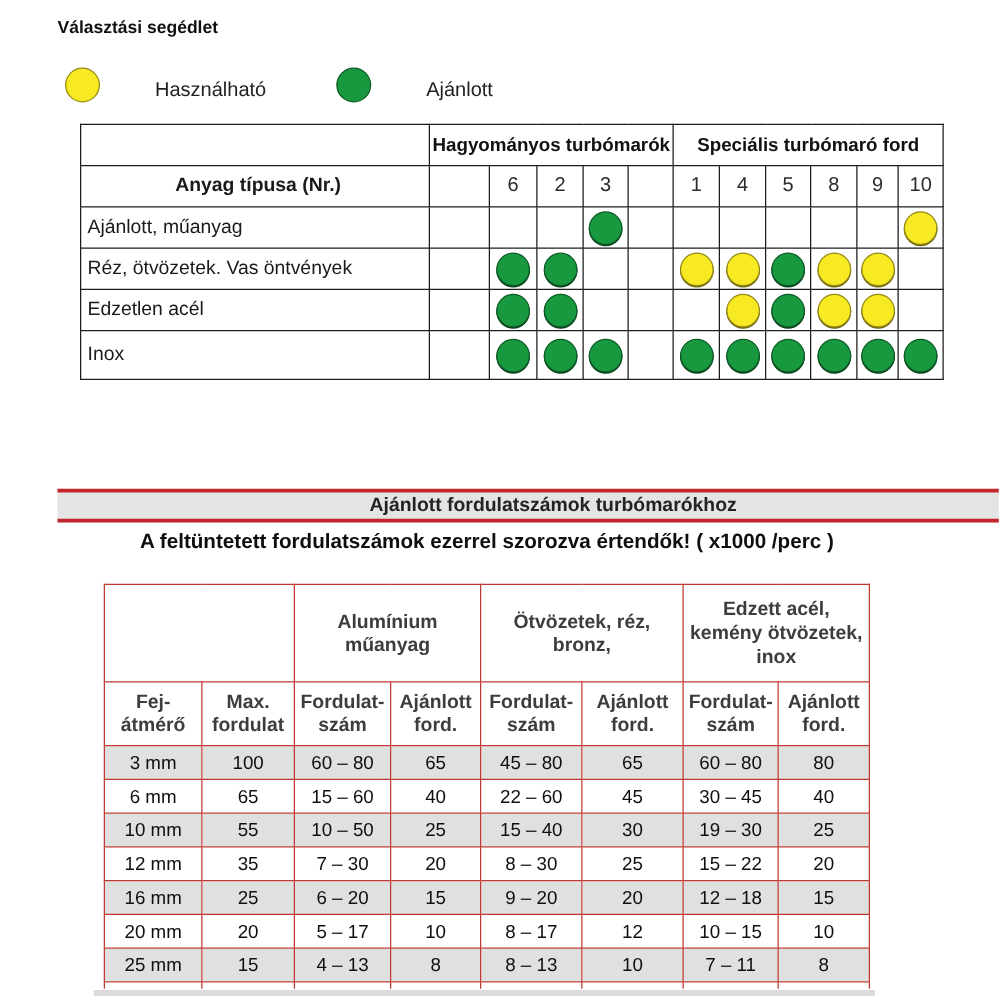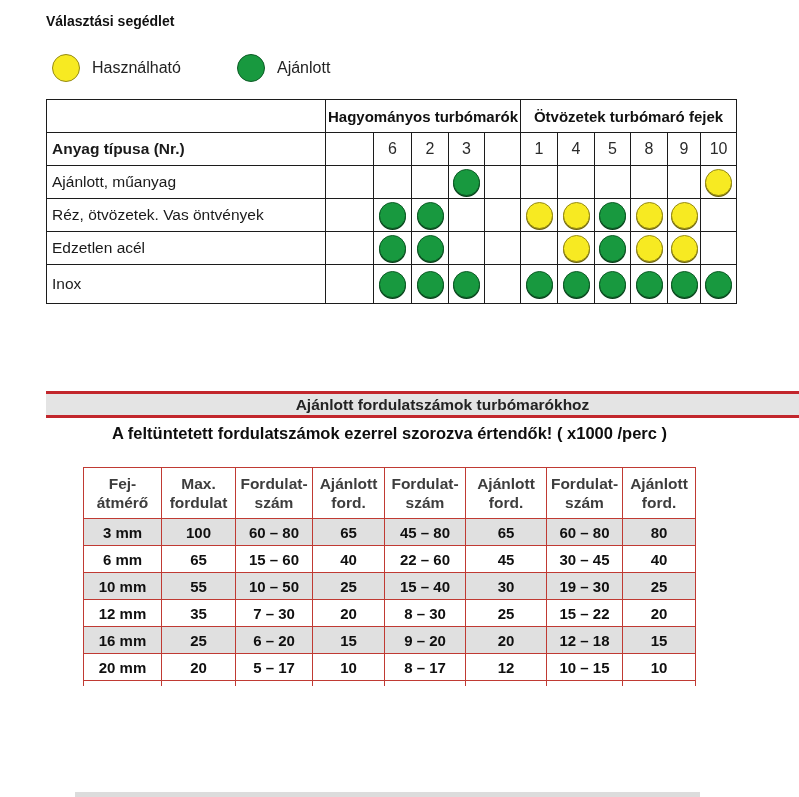--- a/index.html
+++ b/index.html
@@ -11,44 +11,44 @@
     color:#1a1a1a;
     overflow:hidden;
   }
 
   
   .page-title {
     position:absolute; left:46px; top:13px;
     font-size:14px; font-weight:700; color:#111;
   }
   .legend { position:absolute; left:52px; top:54px; display:flex; align-items:center; }
-  .legend-item { display:flex; align-items:center; }
+  .legend-item { display:flex; align-items:flex-end;gap:32px; }
   .legend-item + .legend-item { margin-left:56px; }
   .legend-swatch {
     width:28px; height:28px; border-radius:50%; display:inline-block;
     margin-right:12px;
   }
   .swatch-yellow { background:#f7ea22; border:1.5px solid #958a16; }
   .swatch-green  { background:#18993f; border:1.5px solid #0d5c26; }
   .legend-label { font-size:16px; color:#222; }
 
   
   table { border-collapse:collapse; table-layout:fixed; }
-  .sel-table { position:absolute; left:46px; top:99px; width:690px; }
+  .sel-table { position:absolute; left:64px; top:99px; width:690px; }
   .sel-table td {
     border:1.5px solid #1c1c1c;
     text-align:center; vertical-align:middle;
     font-size:15.5px; overflow:hidden;
   }
   .sel-table tr { height:33px; }
   .sel-table tr.tall { height:39px; }
   .sel-table td.rowlabel { text-align:left; padding-left:5px; }
   .sel-table td.grouphead { font-weight:700; font-size:15px; color:#111; }
   .sel-table td.colnum { font-size:16px; color:#2b2b2b; }
-  .sel-table td.headlabel { font-weight:700; text-align:left; padding-left:5px;margin-left:13px; }
+  .sel-table td.headlabel { font-weight:700; text-align:center; padding-left:5px;margin-left:13px; }
   .dot {
     display:block; margin:1px auto 0 auto;
     width:27px; height:27px; border-radius:50%;
   }
   .dot[data-dot="G"] { background:#18993f; border:1.5px solid #0d5c26; box-shadow:0 1px 0 #08401a; }
   .dot[data-dot="Y"] { background:#f7ea22; border:1.5px solid #958a16; box-shadow:0 1px 0 #6e650e; }
 
   
   .banner {
     position:absolute; left:46px; top:391px; width:793px;
@@ -67,21 +67,21 @@
   .rpm-table td {
     border:1.5px solid #c03a33;
     text-align:center; vertical-align:middle; overflow:hidden;
   }
   .rpm-table tr.grp-row  { height:78px; }
   .rpm-table tr.sub-row  { height:51px; }
   .rpm-table tr.data-row { height:27px; }
   .rpm-table tr.stub-row { height:5px; }
   .rpm-table tr.stub-row td { border-bottom:none; }
   .rpm-table .hdr { font-weight:700; font-size:15.5px; color:#3d3d3d; line-height:19px; }
-  .rpm-table tr.data-row td { font-weight:700; font-size:15px; color:#101010;margin-top:40px; }
+  .rpm-table tr.data-row td { font-weight:400; font-size:15px; color:#101010;margin-top:40px; }
   .rpm-table tr.shade td { background:#e0e0e0; }
   .rpm-table tr.stub-row td { background:#fff; }
 
   .bottom-sliver {
     position:absolute; left:75px; top:792px; width:625px; height:5px;
     background:#dcdcdc;
   }
 </style>
 </head>
 <body>
@@ -111,21 +111,21 @@
       <col style="width:37px">
     <col style="width:36px">
       <col style="width:37px">
       <col style="width:33px">
       <col style="width:36px">
   </colgroup>
   <tbody>
       <tr>
     <td></td>
     <td class="grouphead" colspan="5">Hagyományos turbómarók</td>
-    <td class="grouphead" colspan="6">Ötvözetek turbómaró fejek</td>
+    <td class="grouphead" colspan="6">Speciális turbómaró ford</td>
   </tr>
   <tr>
     <td class="headlabel">Anyag típusa (Nr.)</td>
     <td class="colnum"></td>
     <td class="colnum">6</td>
     <td class="colnum">2</td>
     <td class="colnum">3</td>
     <td class="colnum"></td>
     <td class="colnum">1</td>
     <td class="colnum">4</td>
@@ -251,20 +251,36 @@
     <col style="width:78px">
       <col style="width:74px">
       <col style="width:77px">
       <col style="width:72px">
     <col style="width:81px">
       <col style="width:81px">
       <col style="width:76px">
       <col style="width:73px">
   </colgroup>
   <tbody>
+      <tr class="grp-row">
+    <td colspan="2"></td>
+    <td colspan="2" class="hdr">
+      <div>Alumínium</div>
+      <div>műanyag</div>
+    </td>
+    <td colspan="2" class="hdr">
+      <div>Ötvözetek, réz,</div>
+      <div>bronz,</div>
+    </td>
+    <td colspan="2" class="hdr">
+      <div>Edzett acél,</div>
+      <div>kemény ötvözetek,</div>
+      <div>inox</div>
+    </td>
+  </tr>
   <tr class="sub-row">
     <td class="hdr">
       <div>Fej-</div>
       <div>átmérő</div>
     </td>
     <td class="hdr">
       <div>Max.</div>
       <div>fordulat</div>
     </td>
     <td class="hdr">
@@ -345,20 +361,30 @@
   <tr class="data-row">
     <td>20 mm</td>
     <td>20</td>
     <td>5 – 17</td>
     <td>10</td>
     <td>8 – 17</td>
     <td>12</td>
     <td>10 – 15</td>
     <td>10</td>
   </tr>
+  <tr class="data-row shade">
+    <td>25 mm</td>
+    <td>15</td>
+    <td>4 – 13</td>
+    <td>8</td>
+    <td>8 – 13</td>
+    <td>10</td>
+    <td>7 – 11</td>
+    <td>8</td>
+  </tr>
   <tr class="stub-row">
     <td></td>
         <td></td>
     <td></td>
         <td></td>
     <td></td>
         <td></td>
     <td></td>
         <td></td>
   </tr>

